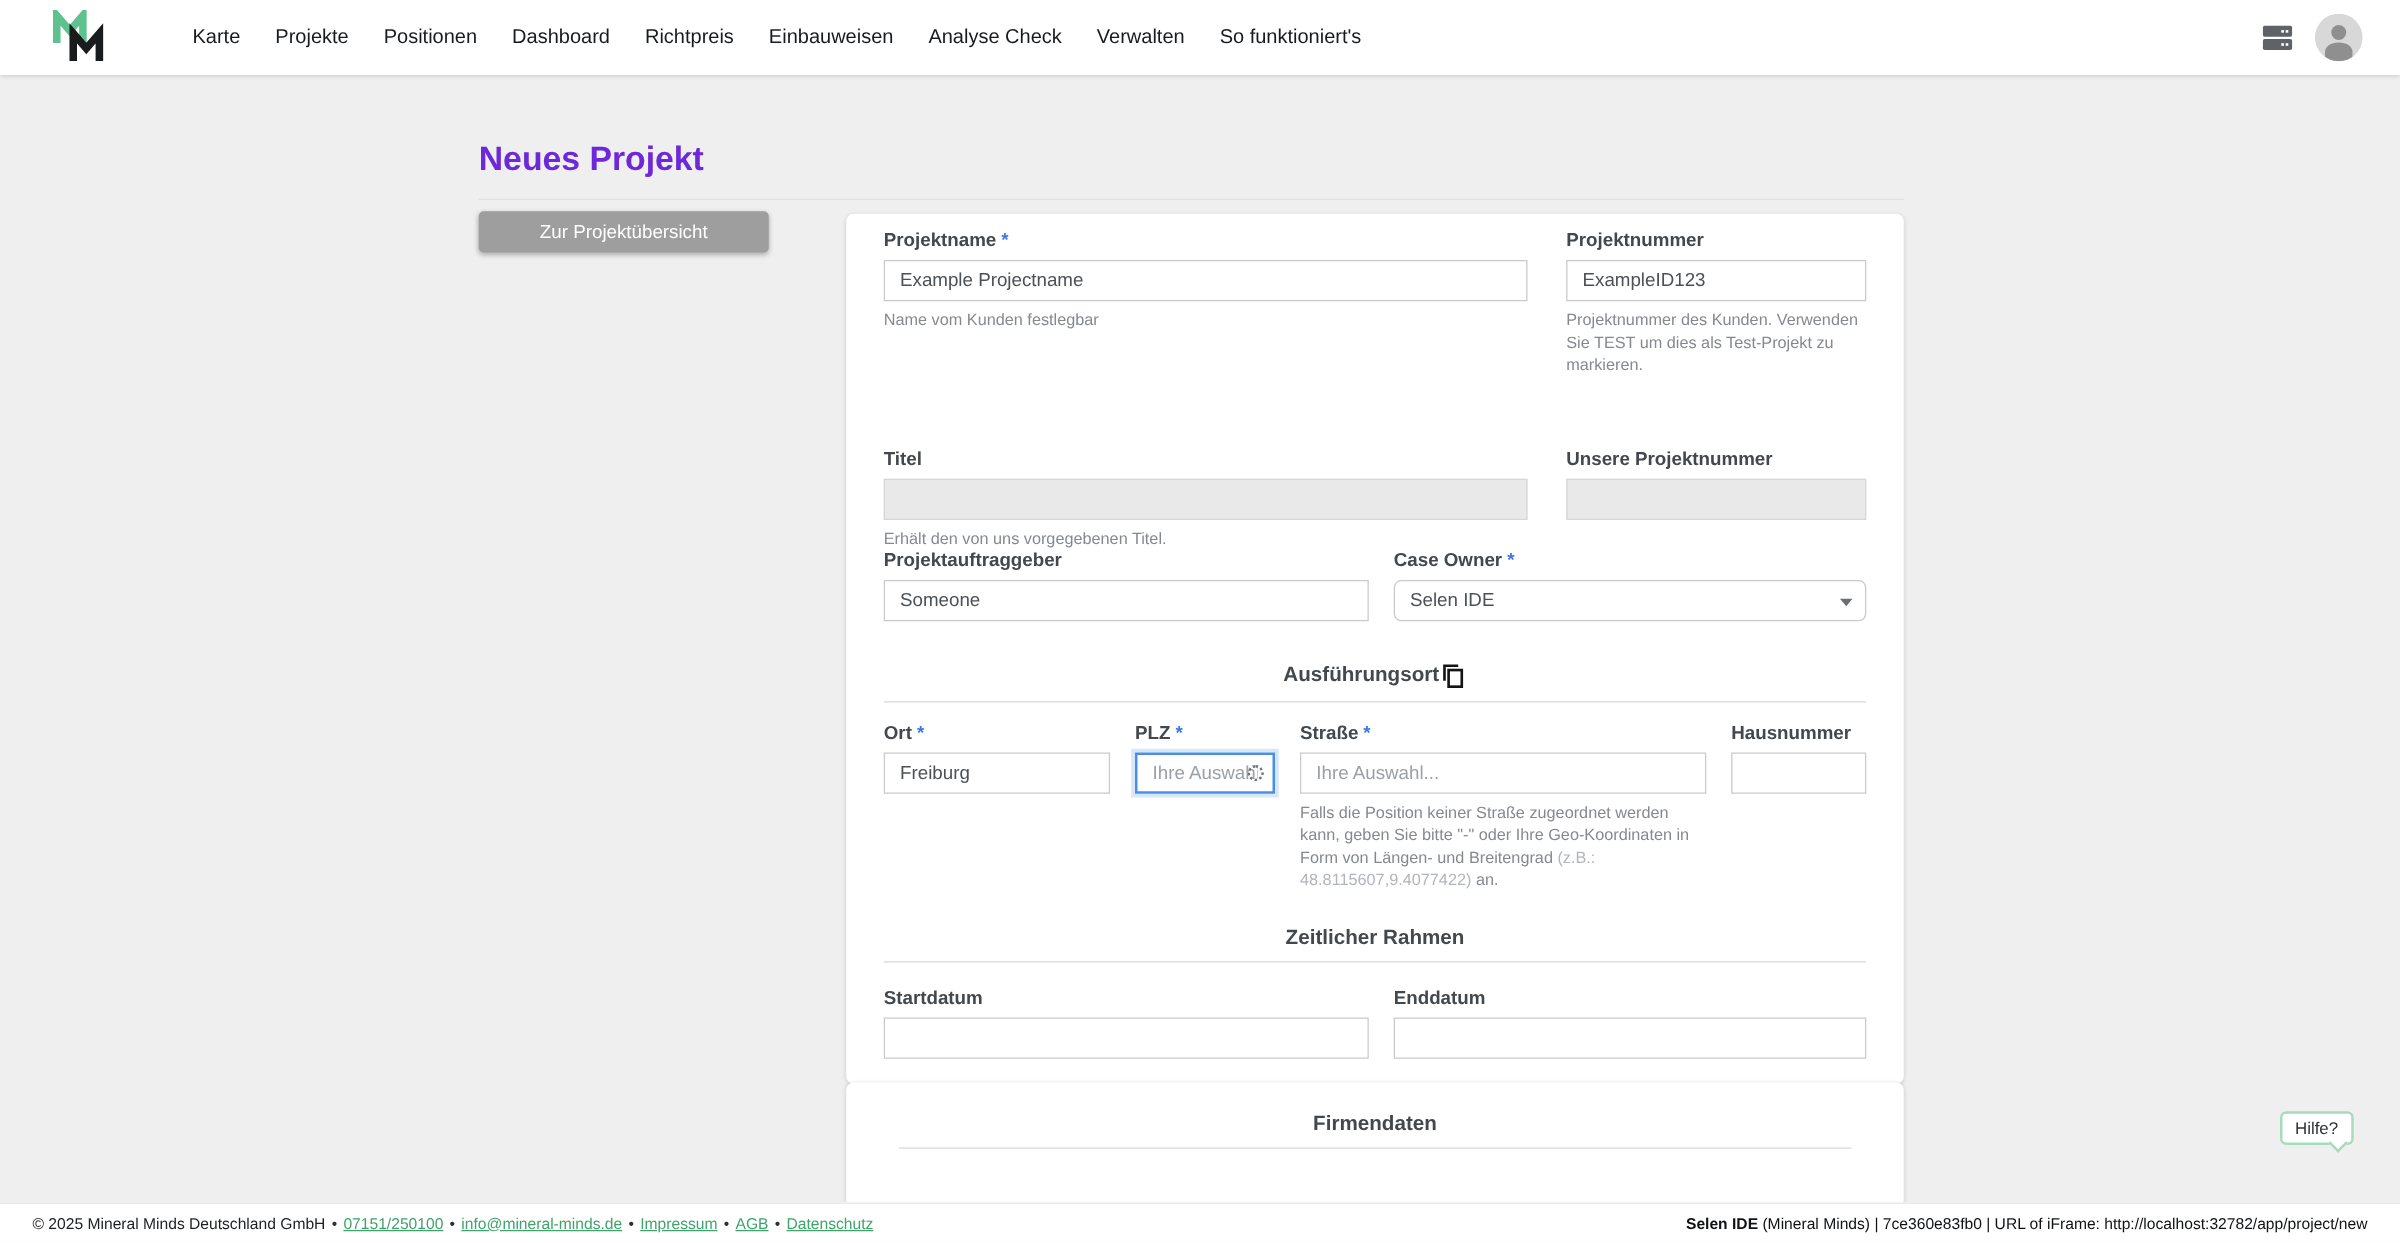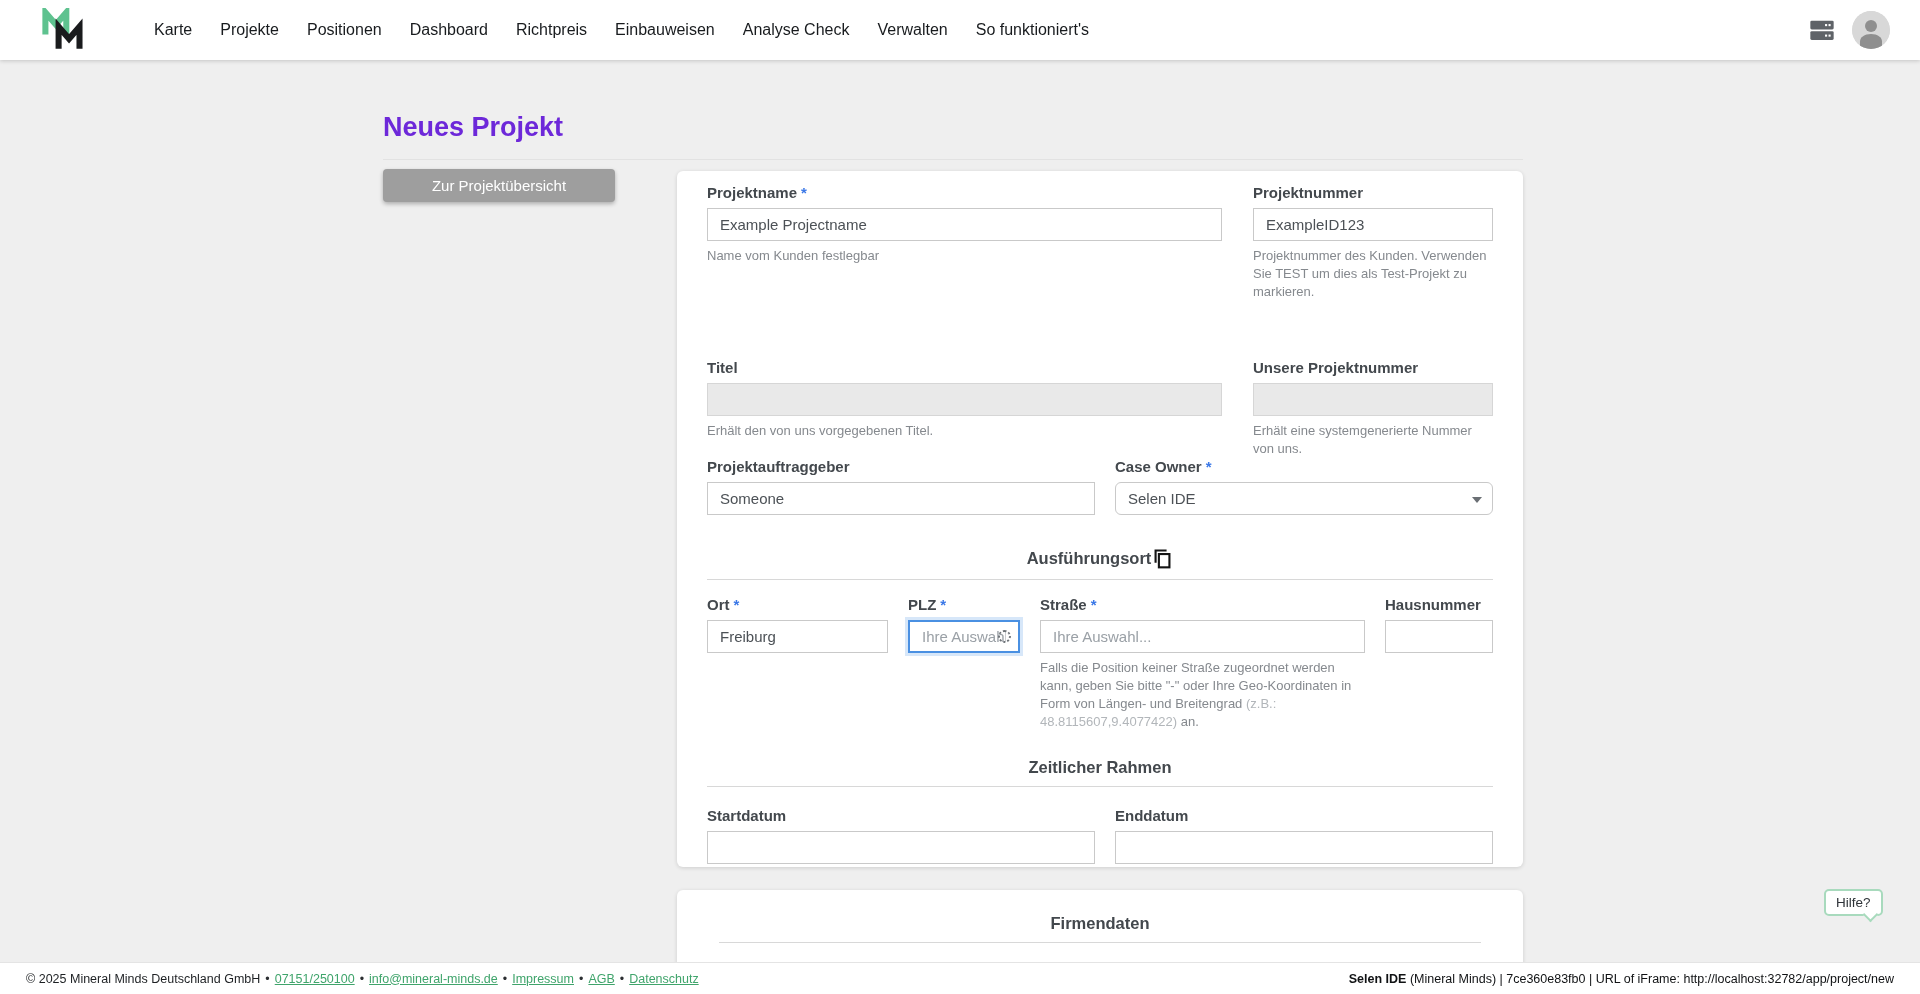--- a/index.html
+++ b/index.html
@@ -28,21 +28,21 @@
     font-size:27px; font-weight:600; color:#6d28d9; padding-bottom:16px;
     border-bottom:1px solid #e2e2e2; }
   .back-btn { position:absolute; left:383px; top:109px; width:232px; height:33px;
     background:var(--button-gray,#9e9e9e); color:#fff; border:none;
     border-radius:4px; font-size:15px; font-family:inherit; cursor:pointer;
     box-shadow:0 2px 4px rgba(0,0,0,.28); }
 
   .card { position:absolute; left:677px; width:846px; background:#fff;
     border-radius:6px; box-shadow:0 1px 4px rgba(0,0,0,.14); }
   .card-main { top:111px; height:696px; padding:13px 30px 24px 30px; }
-  .card-firmendaten { top:830px; height:100px; padding:24px 42px; }
+  .card-firmendaten { top:806px; height:100px; padding:24px 42px; }
 
   .field-label { display:block; font-size:15px; font-weight:700; color:#43484d;
     margin-bottom:7px; }
   .req { color:var(--required-blue,#3b78e7); margin-left:4px; }
   .text-input { width:100%; height:33px; border:1px solid #c9c9c9;
     border-radius:0; padding:0 12px; font-size:15px; color:#4c5156;
     font-family:inherit; background:#fff; outline:none; }
   .text-input::placeholder { color:#9aa0a6; }
   .text-input:disabled, .text-input.disabled { background:#e9e9e9;
     border-color:#d6d6d6; }
@@ -169,21 +169,20 @@
 
     <div class="form-row row-2">
       <div class="col-wide">
         <label class="field-label">Titel</label>
         <input class="text-input disabled" disabled="" value="" style="">
         <div class="helper">Erhält den von uns vorgegebenen Titel.</div>
       </div>
       <div class="col-narrow">
         <label class="field-label">Unsere Projektnummer</label>
         <input class="text-input disabled" disabled="" value="" style="">
-        <div class="helper">Erhält eine systemgenerierte Nummer von uns.</div>
       </div>
     </div>
 
     <div class="form-row row-3">
       <div class="col-half-l">
         <label class="field-label">Projektauftraggeber</label>
         <input class="text-input" value="Someone" style="">
       </div>
       <div class="col-half-r">
         <label class="field-label">

